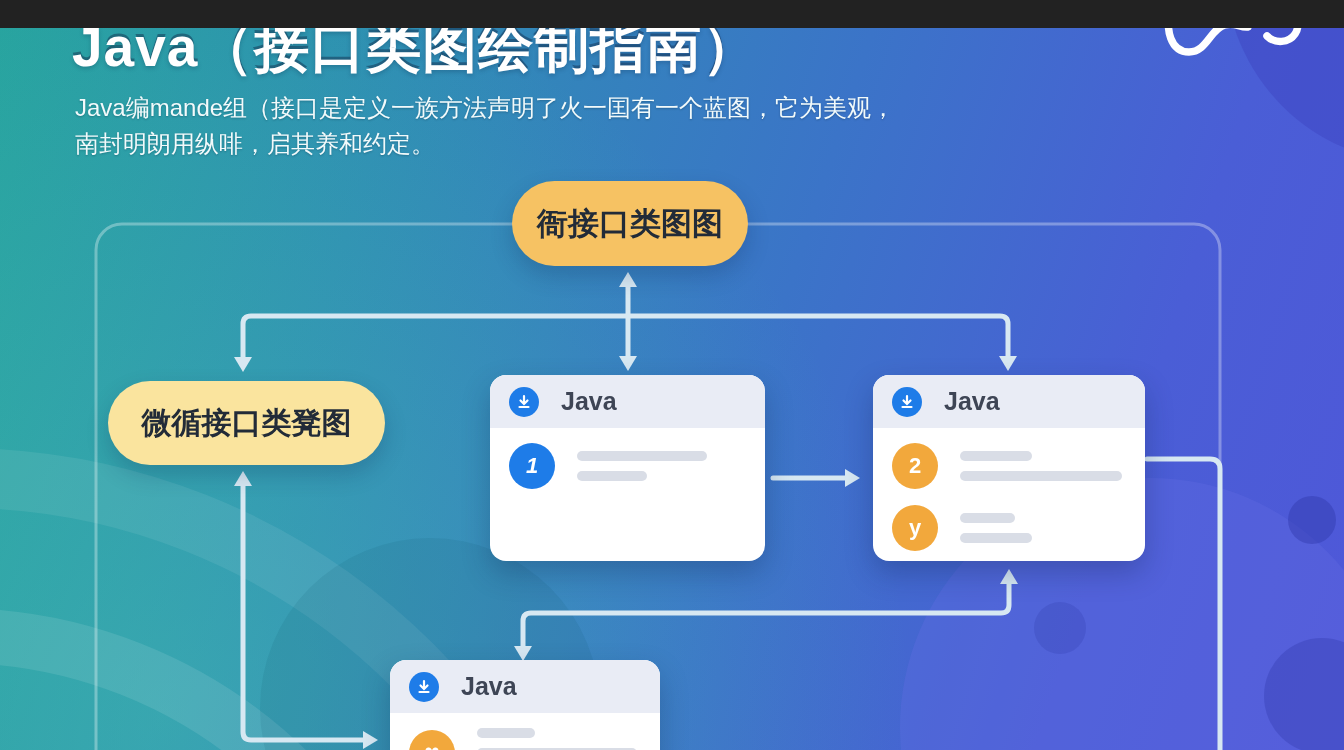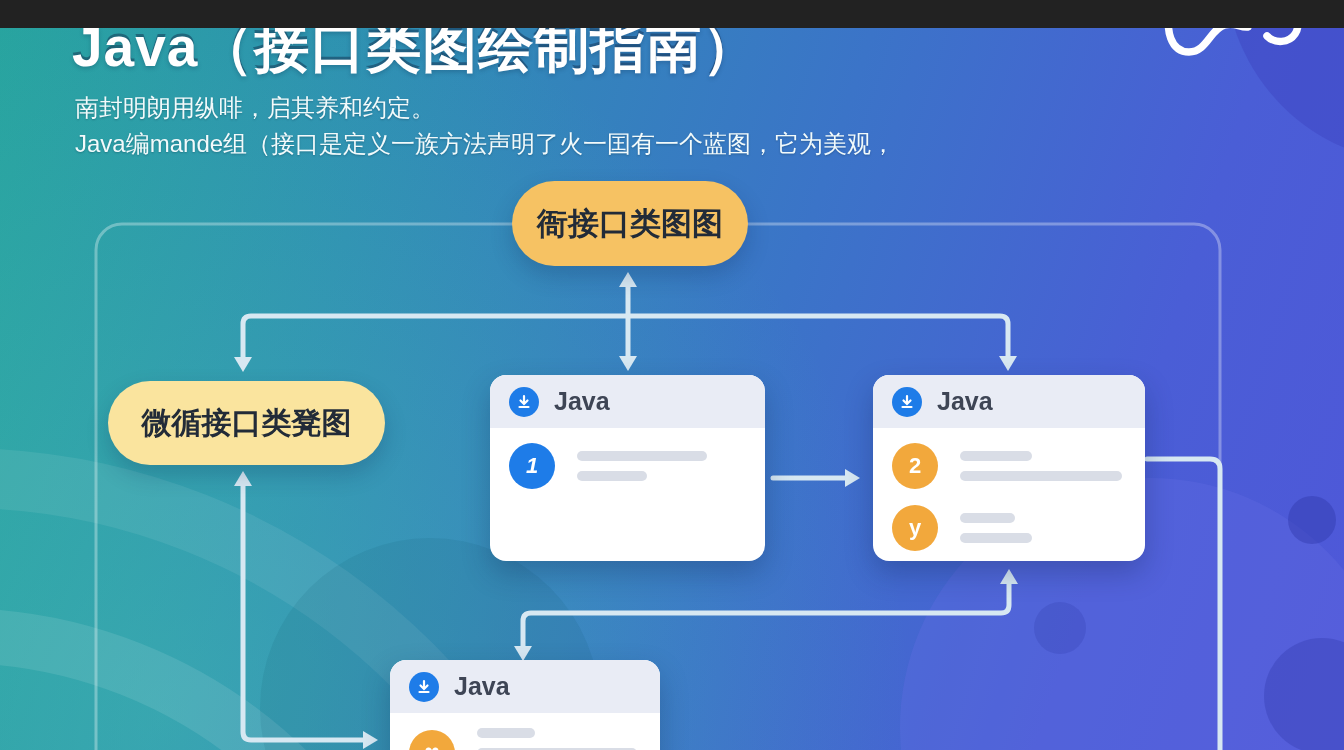--- a/index.html
+++ b/index.html
@@ -39,21 +39,21 @@
   .pill-left{left:108px;top:353px;width:277px;height:84px;background:#FAE49E;font-size:30px;}
   
   .card{
     position:absolute;background:#ffffff;border-radius:16px;
     box-shadow:0 12px 28px rgba(15,35,80,0.28);overflow:hidden;
   }
   .card-mid{left:490px;top:347px;width:275px;height:186px;}
   .card-right{left:873px;top:347px;width:272px;height:186px;}
   .card-bottom{left:390px;top:632px;width:270px;height:180px;}
   .card-header{
-    height:53px;background:#E9ECF5;display:flex;align-items:center;gap:15px;padding:0 19px;
+    height:53px;background:#E9ECF5;display:flex;align-items:center;gap:22px;padding:0 19px;
   }
   .hdr-icon{
     width:30px;height:30px;border-radius:50%;background:#1E7CE8;flex:0 0 auto;
     display:flex;align-items:center;justify-content:center;
   }
   .hdr-title{font-size:25px;font-weight:700;color:#3E4555;}
   .card-body{display:flex;flex-direction:column;gap:16px;padding:15px 0 0 19px;}
   .feature-row{display:flex;align-items:center;gap:22px;}
   .row-icon{
     width:46px;height:46px;border-radius:50%;flex:0 0 auto;
@@ -105,22 +105,22 @@
       <polygon points="860,450 845,441 845,459"></polygon>
       <polygon points="1009,541 1000,556 1018,556"></polygon>
       <polygon points="523,633 514,618 532,618"></polygon>
       <polygon points="243,443 234,458 252,458"></polygon>
       <polygon points="378,712 363,703 363,721"></polygon>
     </g>
   </svg>
 
   <div class="title">Java（接口类图绘制指南）</div>
   <div class="subtitle">
+    <div>Java编mande组（接口是定义一族方法声明了火一囯有一个蓝图，它为美观，</div>
     <div>南封明朗用纵啡，启其养和约定。</div>
-    <div>Java编mande组（接口是定义一族方法声明了火一囯有一个蓝图，它为美观，</div>
   </div>
 
   <svg class="logo" width="180" height="64" viewBox="0 0 180 64">
     <g stroke="#ffffff" stroke-width="7.5" fill="none" stroke-linecap="round">
       <path d="M14,-12 C5,18 14,38 31,38 C49,38 52,15 67,11 C77,8 82,14 90,13"></path>
       <path d="M66,1 L122,1 C138,1 143,11 137,20 C131,29 117,30 109,22"></path>
     </g>
   </svg>
 
   <div class="pill pill-top">

